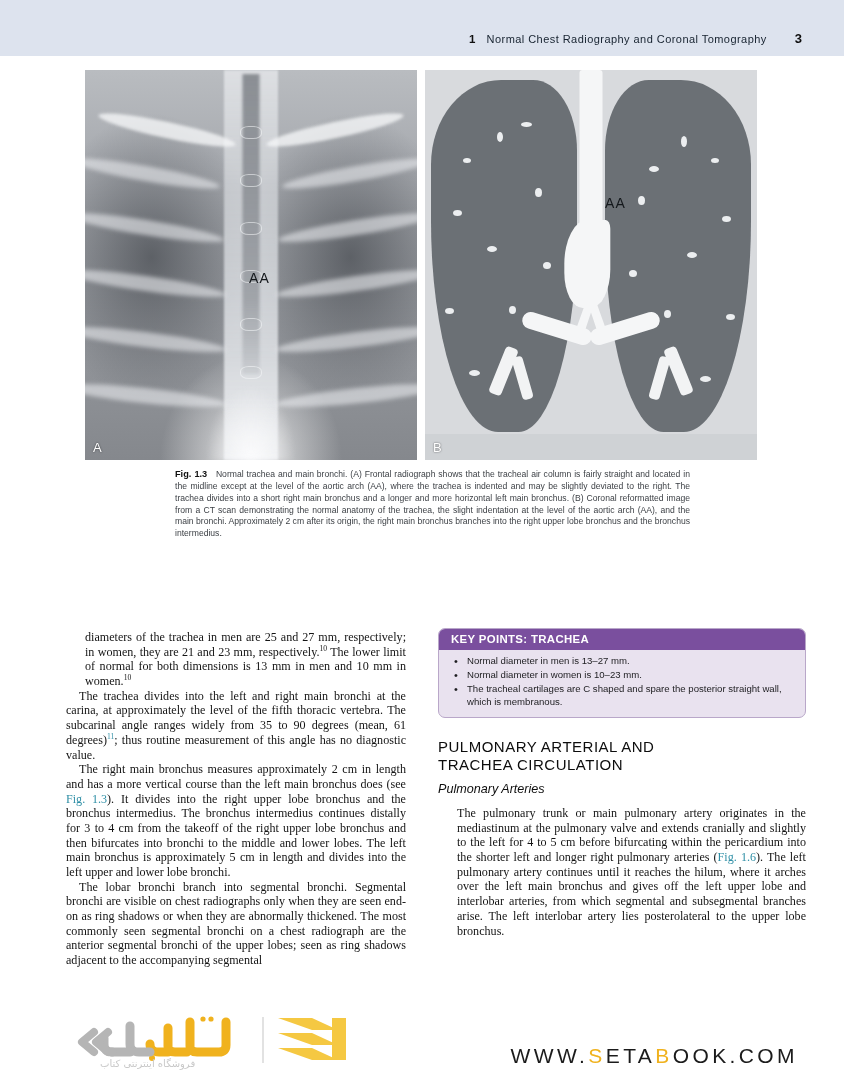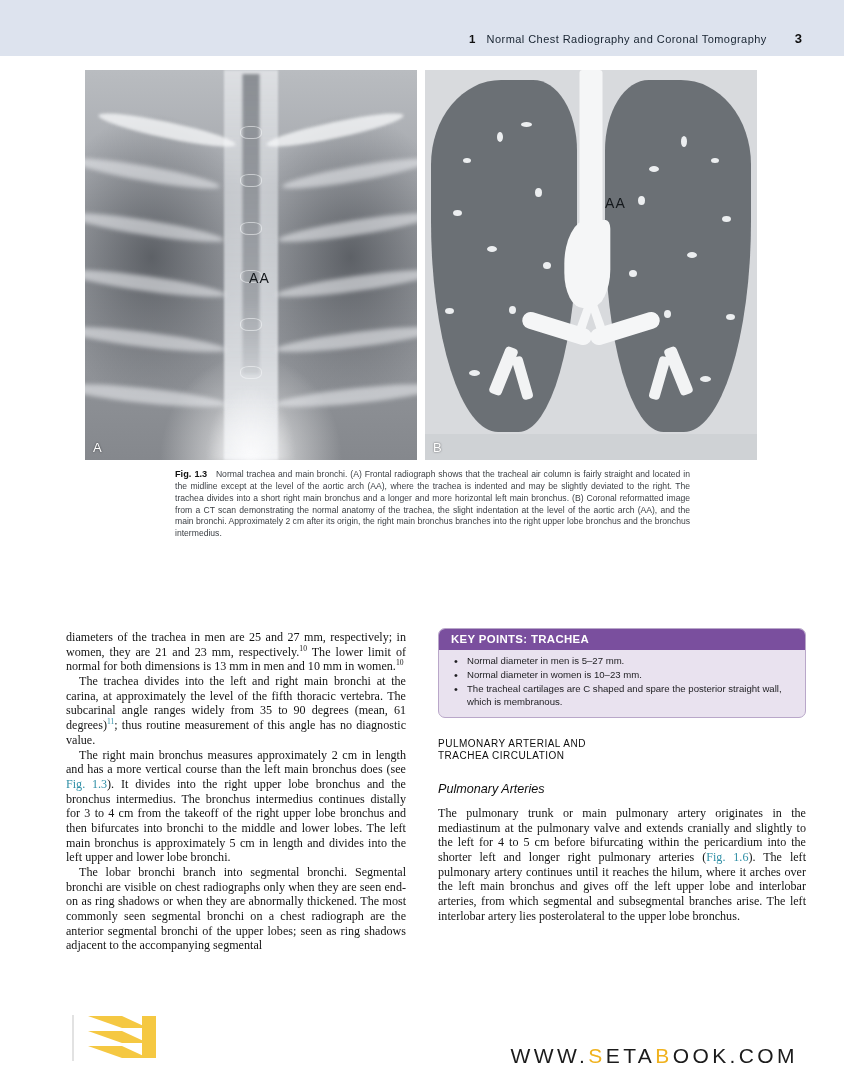--- a/index.html
+++ b/index.html
@@ -255,21 +255,21 @@
     width: 340px;
     font-size: 12.1px;
     line-height: 1.215;
     color: #141414;
     text-align: justify;
   }
   .col-left  { left: 66px; }
   .col-right { left: 438px; width: 368px; }
 
   .col p { text-indent: 13px; margin: 0; }
-  .col p.noindent { text-indent: 0; }
+  .col p.noindent { text-indent: 0; margin-left: 19px; }
   sup {
     font-size: 7.6px;
     vertical-align: super;
     line-height: 0;
   }
   .xref { color: #2f8fa6; }
 
   
   .keybox {
     position: absolute;
@@ -311,21 +311,21 @@
     color: #1d1d20;
   }
 
   
   .sec-head {
     position: absolute;
     left: 438px;
     top: 738px;
     width: 368px;
     font-family: "Liberation Sans", sans-serif;
-    font-size: 10px;
+    font-size: 15px;
     letter-spacing: .5px;
     line-height: 1.18;
     color: #0d0d0d;
   }
   .sub-head {
     position: absolute;
     left: 438px;
     top: 782px;
     width: 368px;
     font-family: "Liberation Sans", sans-serif;
@@ -518,37 +518,60 @@
     <div class="col col-right" style="top:176px;">
       <p class="noindent"><span>The pulmonary trunk or main pulmonary artery originates in the mediastinum at the pulmonary valve and extends cranially and slightly to the left for 4 to 5 cm before bifurcating within the pericardium into the shorter left and longer right pulmonary arteries (</span><span class="xref">Fig. 1.6</span><span>). The left pulmonary artery continues until it reaches the hilum, where it arches over the left main bronchus and gives off the left upper lobe and interlobar arteries, from which segmental and subsegmental branches arise. The left interlobar artery lies posterolateral to the upper lobe bronchus.</span></p>
 
     </div>
   </div>
 
   <div class="keybox">
     <div class="keybox-head">KEY POINTS: TRACHEA</div>
     <div class="keybox-body">
       <ul>
-        <li>Normal diameter in men is 5–27 mm.</li>
+        <li>Normal diameter in men is 13–27 mm.</li>
         <li>Normal diameter in women is 10–23 mm.</li>
         <li>The tracheal cartilages are C shaped and spare the posterior straight wall, which is membranous.</li>
       </ul>
     </div>
   </div>
 
   <div class="sec-head">
     <div>PULMONARY ARTERIAL AND</div>
     <div>TRACHEA CIRCULATION</div>
   </div>
   <div class="sub-head">Pulmonary Arteries</div>
 
   <div class="fade-strip"></div>
   <div class="footer">
 
     <div class="logo-wrap">
+      <div class="logo-script">
+        <svg width="178" height="52" viewBox="0 0 178 52" xmlns="http://www.w3.org/2000/svg">
+
+          <g fill="none" stroke-linecap="round" stroke-linejoin="round">
+
+            <path d="M118 8 v24 q0 6 7 6 h22 q7 0 7 -7 v-23" stroke="#f0b21e" stroke-width="9"></path>
+            <path d="M96 14 v18 q0 6 7 6 h12" stroke="#f0b21e" stroke-width="9"></path>
+            <circle cx="131" cy="5" r="2.6" fill="#f0b21e" stroke="none"></circle>
+            <circle cx="139" cy="5" r="2.6" fill="#f0b21e" stroke="none"></circle>
+
+            <path d="M78 30 q0 8 9 8 h9" stroke="#f0b21e" stroke-width="9"></path>
+            <circle cx="80" cy="44" r="3" fill="#f0b21e" stroke="none"></circle>
+
+            <path d="M58 12 v18 q0 8 9 8 h11" stroke="#b5b5b5" stroke-width="9"></path>
+            <path d="M40 38 h18" stroke="#b5b5b5" stroke-width="9"></path>
+            <path d="M40 38 q-8 0 -8 -8 v-6" stroke="#b5b5b5" stroke-width="9"></path>
+
+            <path d="M22 18 L10 28 L22 38" stroke="#b5b5b5" stroke-width="8"></path>
+            <path d="M36 18 L24 28 L36 38" stroke="#b5b5b5" stroke-width="8"></path>
+          </g>
+        </svg>
+        <span class="logo-sub">فروشگاه اینترنتی کتاب</span>
+      </div>
 
       <div class="logo-divider"></div>
 
       <div class="logo-chev">
         <svg width="72" height="48" viewBox="0 0 72 48" xmlns="http://www.w3.org/2000/svg">
           <path d="M2 2 L36 2 L62 14 L36 14 Z" fill="#f5c842"></path>
           <path d="M2 17 L36 17 L62 29 L36 29 Z" fill="#f5c842"></path>
           <path d="M2 32 L36 32 L62 44 L36 44 Z" fill="#f5c842"></path>
           <path d="M56 2 L70 2 L70 44 L56 44 Z" fill="#f5c842"></path>
         </svg>

